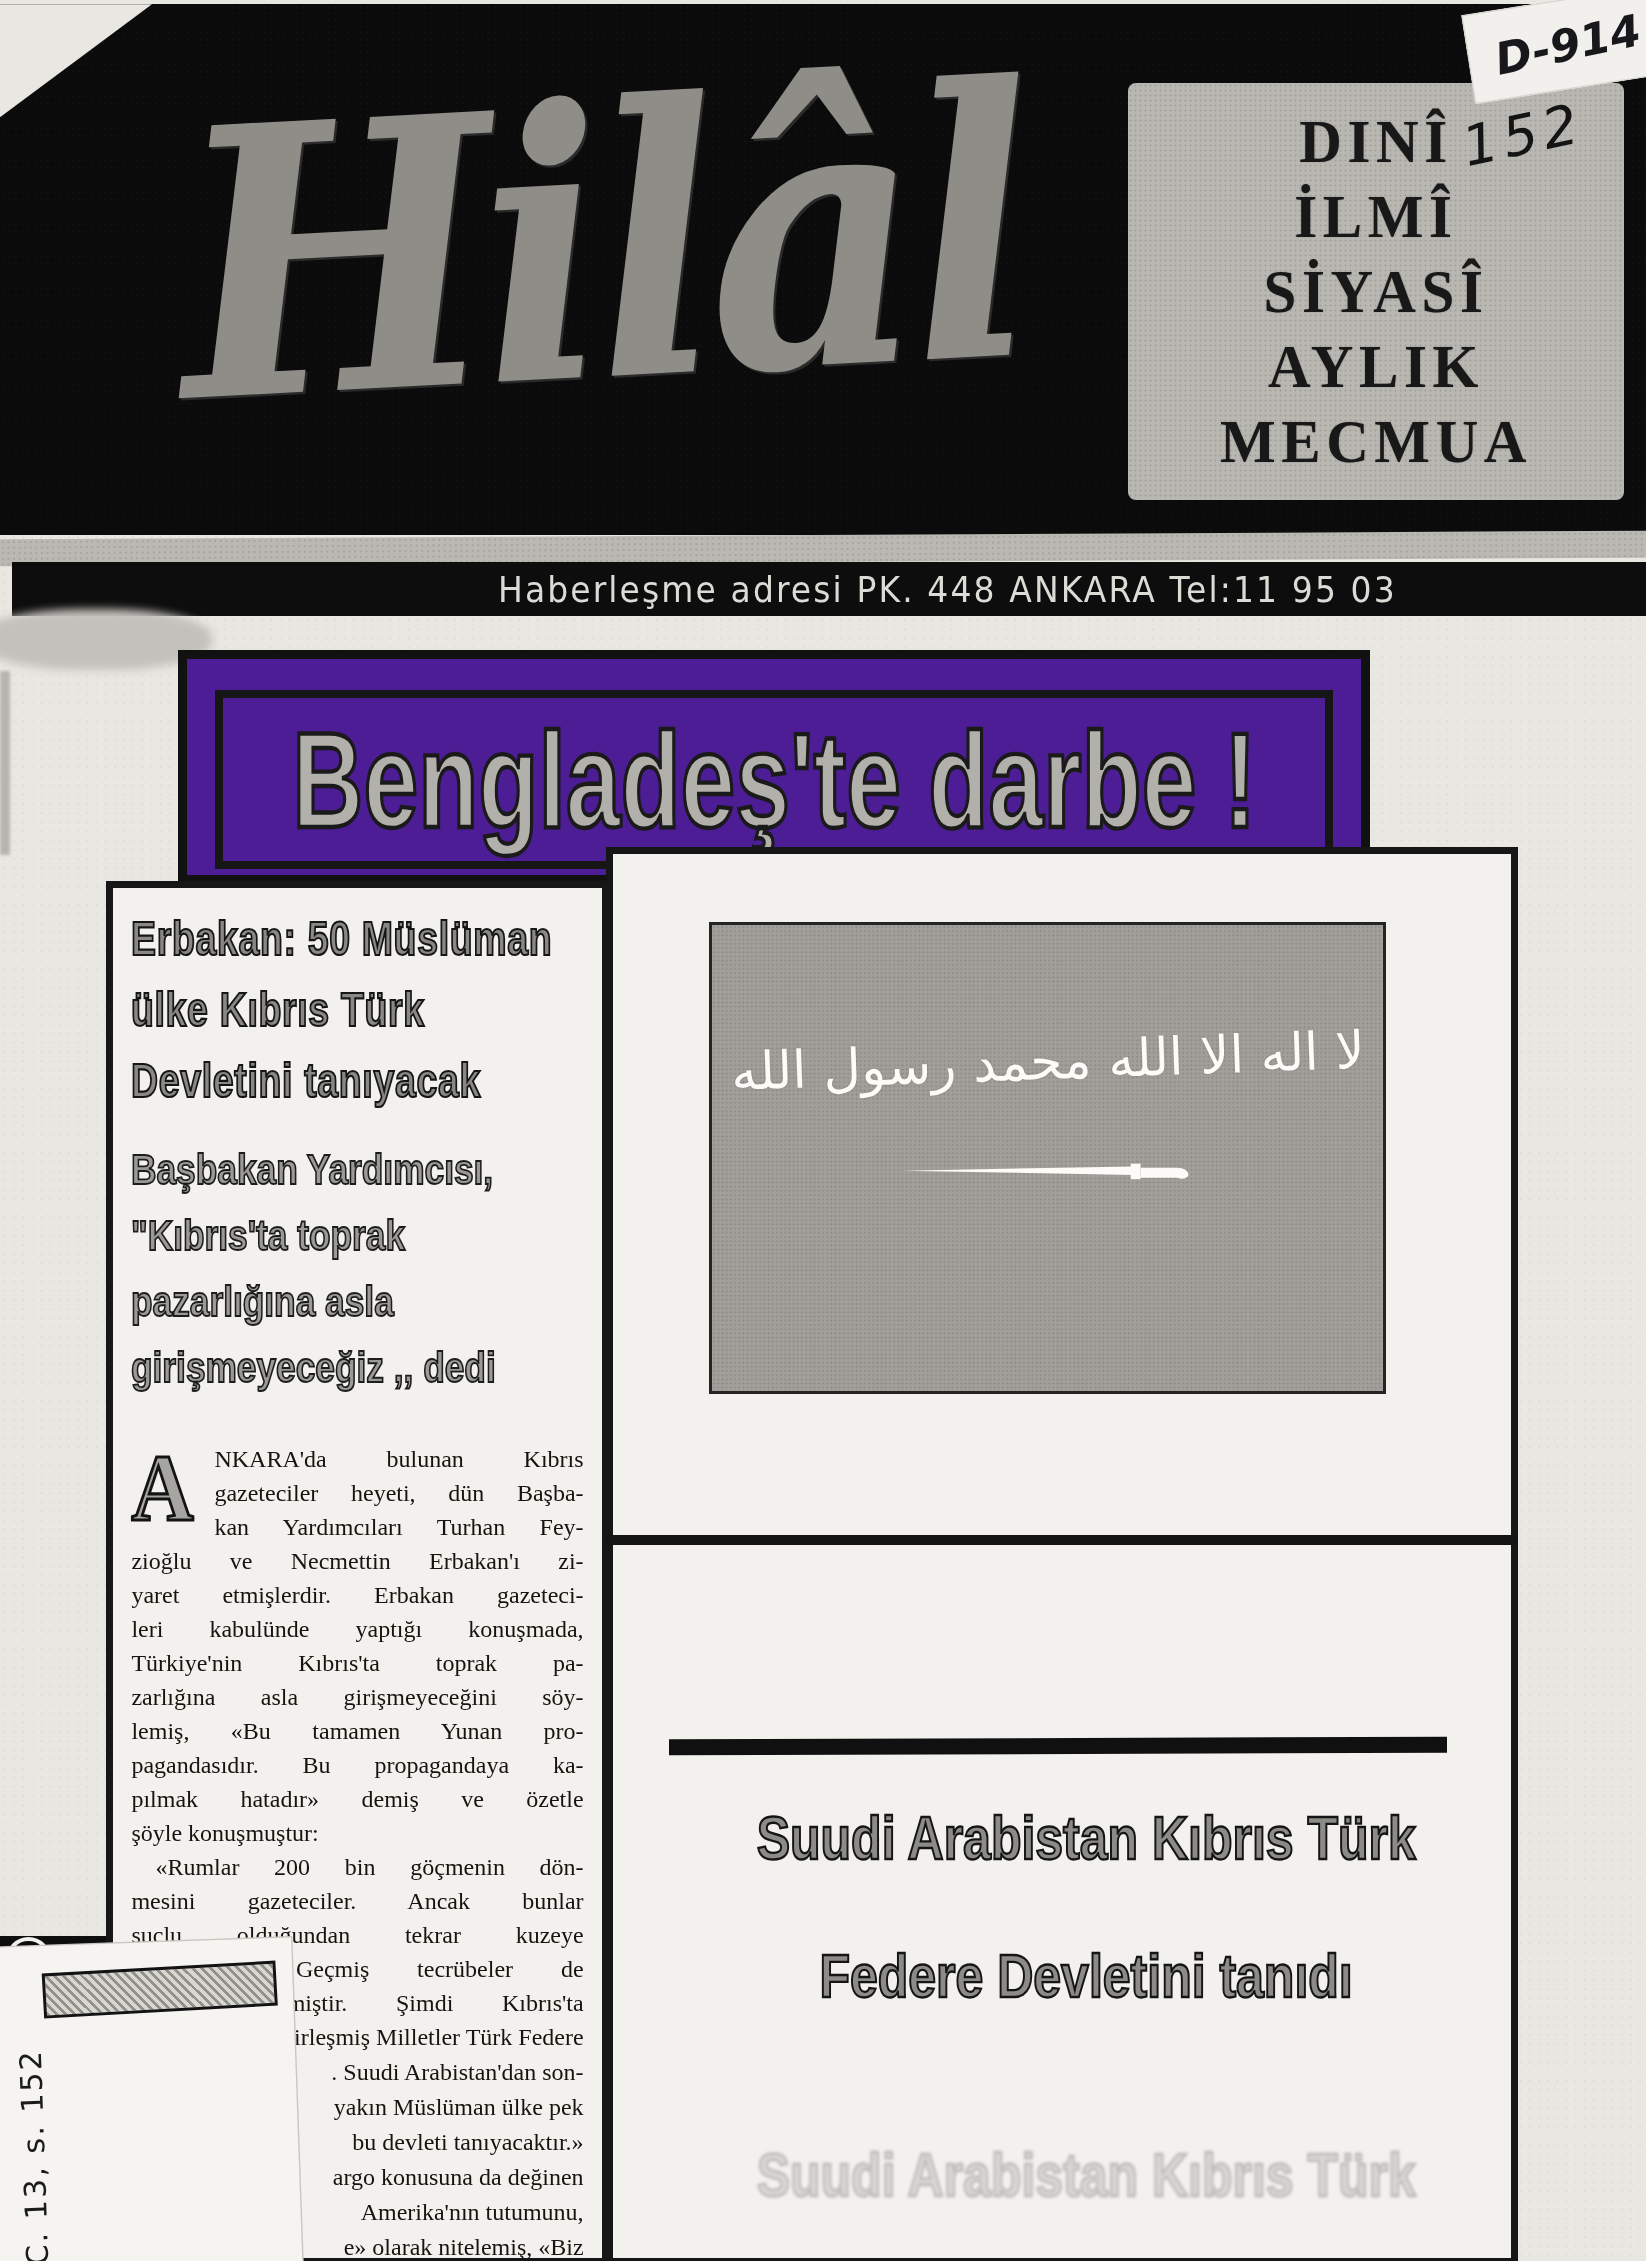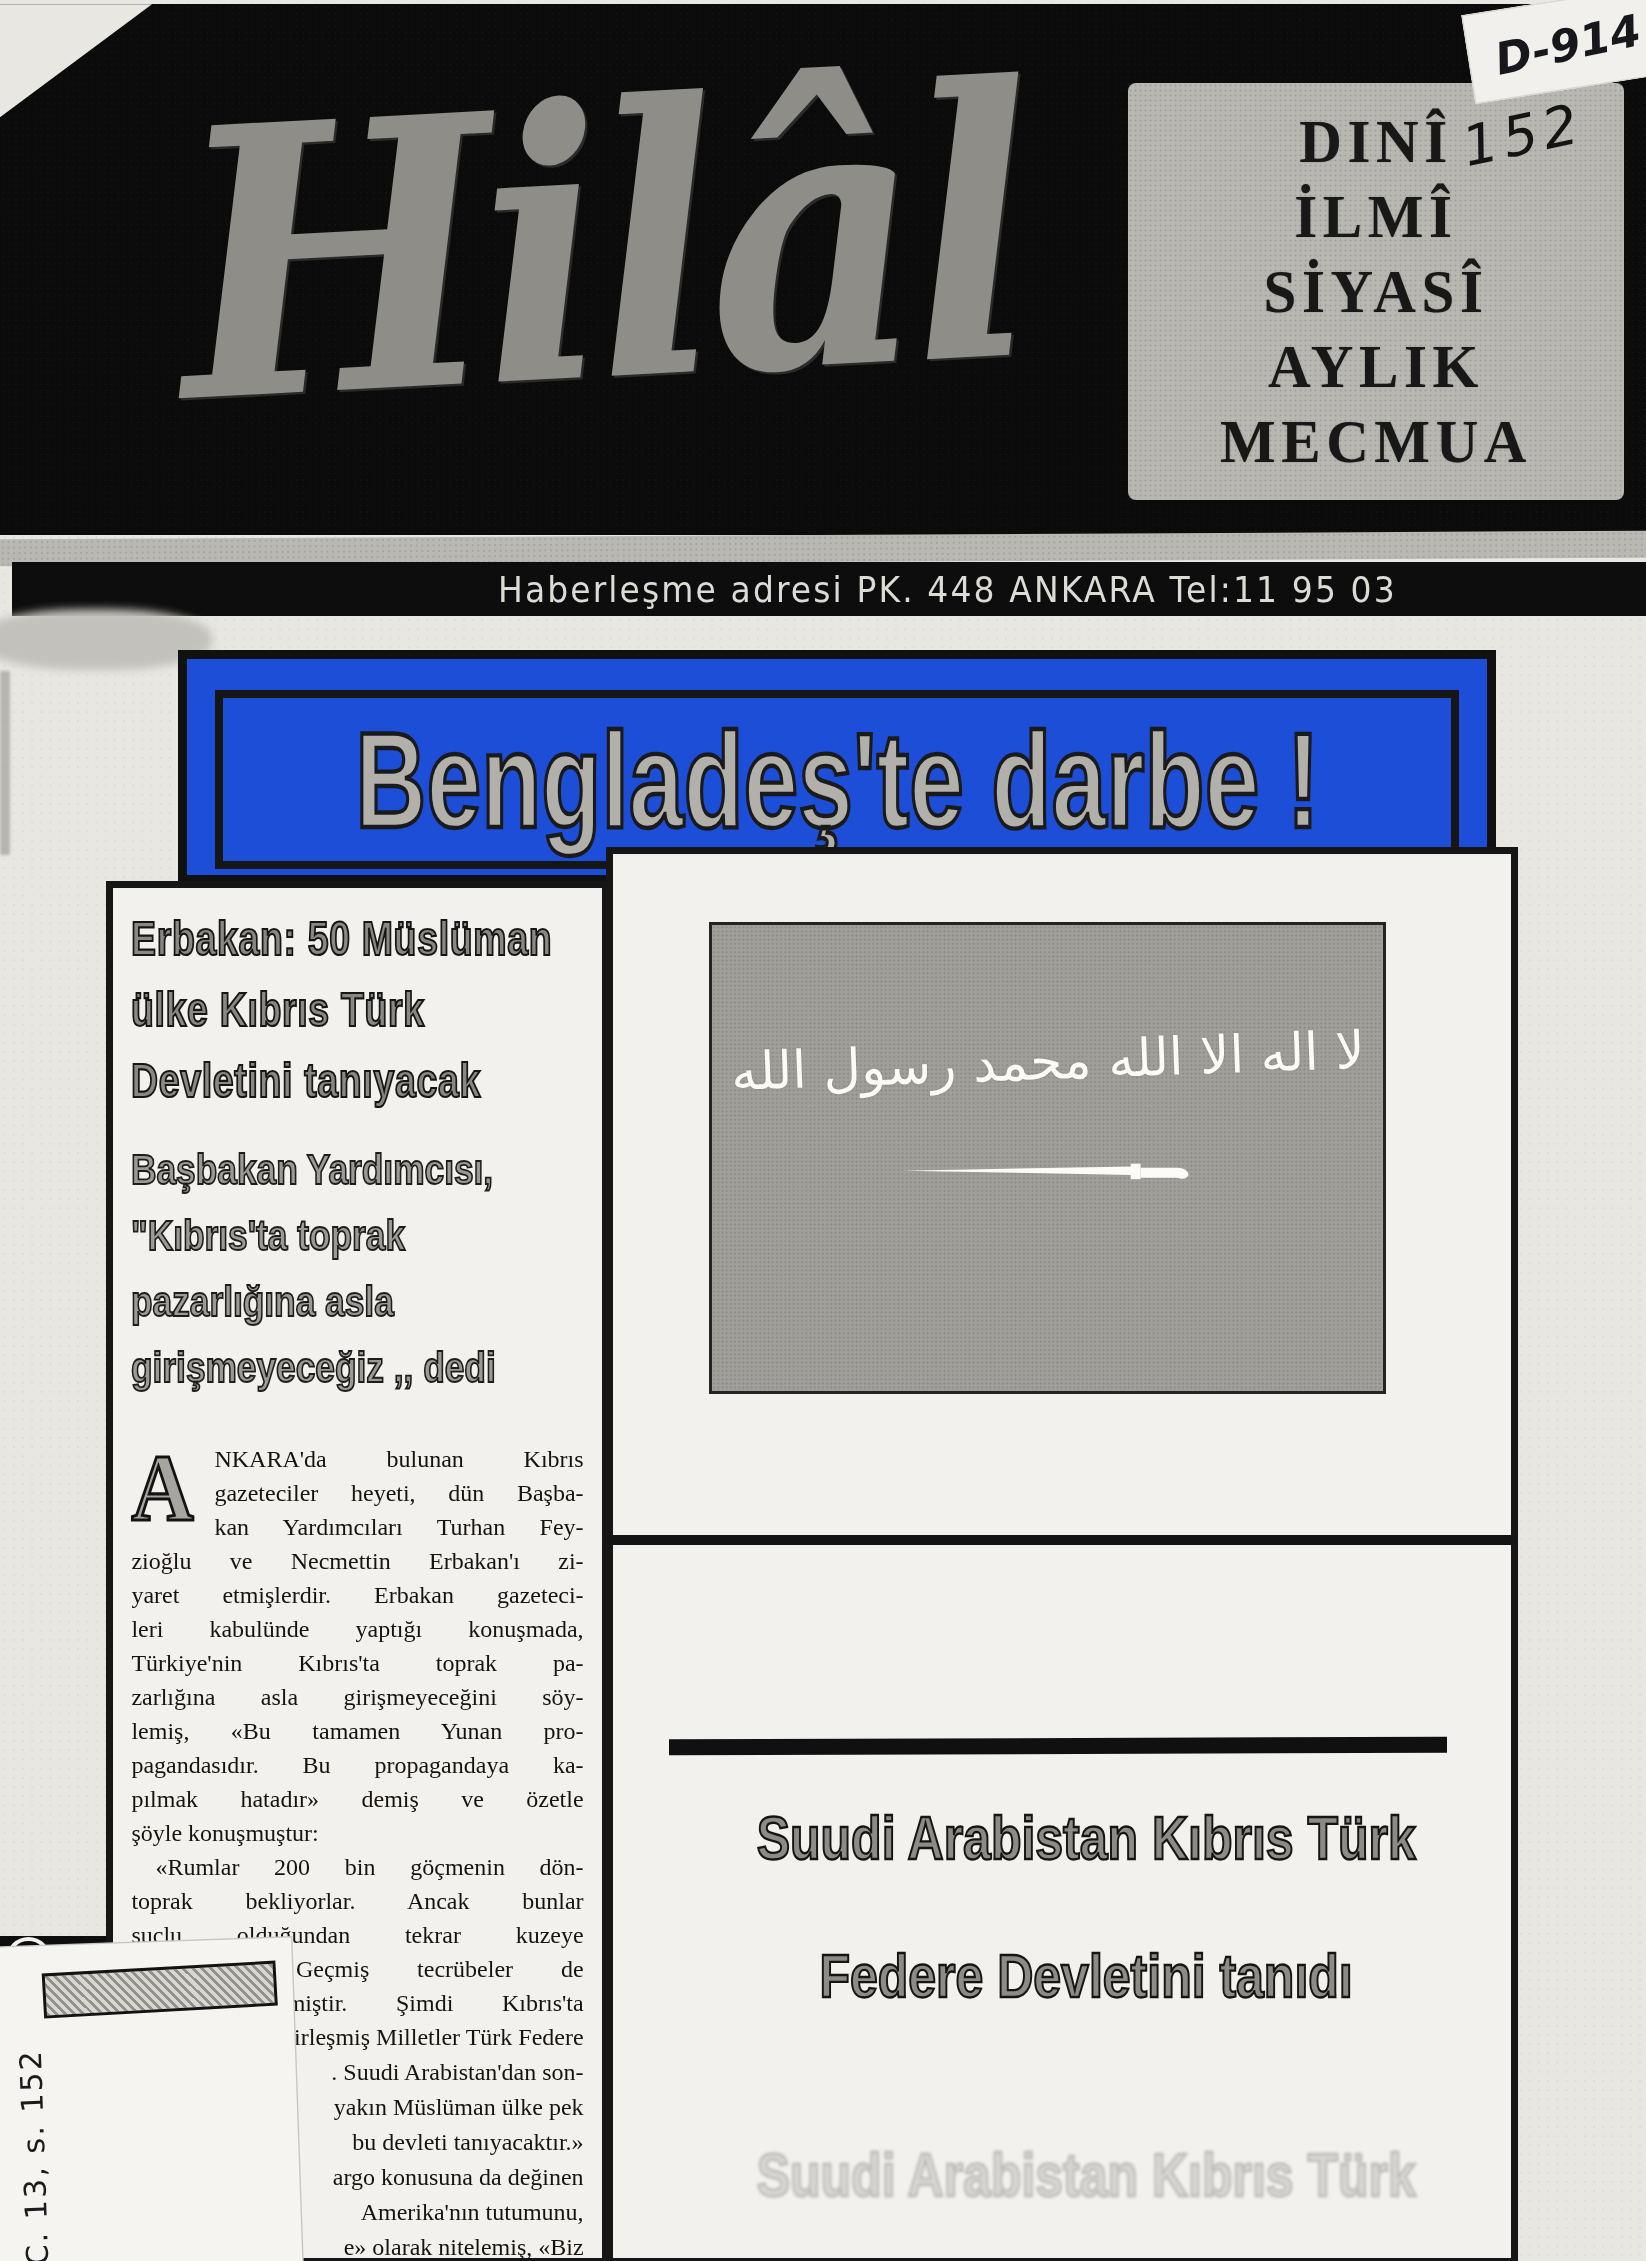--- a/index.html
+++ b/index.html
@@ -49,22 +49,22 @@
   .addr-strip{left:12px;top:562px;width:1647px;height:54px;background:#0d0d0d;display:flex;align-items:center;}
   .addr-strip span{
     font-family:"DejaVu Sans", sans-serif;font-size:33px;color:#dcdbd6;
     letter-spacing:2.1px;padding-left:486px;transform:scaleY(1.05);white-space:nowrap;}
 
   
   .smudge1{left:-21px;top:609px;width:233px;height:61px;background:#c3c1bb;border-radius:45%;filter:blur(4.2px);}
   .smudge2{left:0;top:671px;width:10px;height:184px;background:#8f8d88;opacity:.55;filter:blur(1.4px);}
 
   
-  .hbox-outer{left:178px;top:650px;width:1318px;height:234px;border:9.2px solid #111;box-sizing:border-box;
-    background:#1d4ed8;}
+  .hbox-outer{left:178px;top:650px;width:1192px;height:234px;border:9.2px solid #111;box-sizing:border-box;
+    background:#4c1d95;}
   .hbox-inner{position:absolute;left:28px;right:28px;top:31px;bottom:5.6px;border:8.5px solid #161616;
     display:flex;align-items:center;justify-content:center;overflow:visible;}
   .hbox-inner span{
     font-family:"Liberation Sans", sans-serif;font-weight:bold;font-size:133px;white-space:nowrap;
     color:#b2b0ab;-webkit-text-stroke:4.2px #1a1a1a;letter-spacing:0px;
     transform:scale(0.74,1.02);transform-origin:center;
     text-shadow:1.4px 1.4px 0 #00000022;
   }
 
   
@@ -193,21 +193,21 @@
     <div>zioğlu ve Necmettin Erbakan'ı zi-</div>
         <div>yaret etmişlerdir. Erbakan gazeteci-</div>
         <div>leri kabulünde yaptığı konuşmada,</div>
         <div>Türkiye'nin Kıbrıs'ta toprak pa-</div>
         <div>zarlığına asla girişmeyeceğini söy-</div>
         <div>lemiş, «Bu tamamen Yunan pro-</div>
         <div>pagandasıdır. Bu propagandaya ka-</div>
         <div>pılmak hatadır» demiş ve özetle</div>
         <div>şöyle konuşmuştur:</div>
         <div>«Rumlar 200 bin göçmenin dön-</div>
-        <div>toprak bekliyorlar. Ancak bunlar</div>
+        <div>mesini gazeteciler. Ancak bunlar</div>
         <div>suçlu olduğundan tekrar kuzeye</div>
         <div>dönemezler. Geçmiş tecrübeler de</div>
         <div>bunu göstermiştir. Şimdi Kıbrıs'ta</div>
       </div>
     <div class="bcol-frag">
 
     <div>Birleşmiş Milletler Türk Federe</div>
         <div>. Suudi Arabistan'dan son-</div>
         <div>yakın Müslüman ülke pek</div>
         <div>bu devleti tanıyacaktır.»</div>

